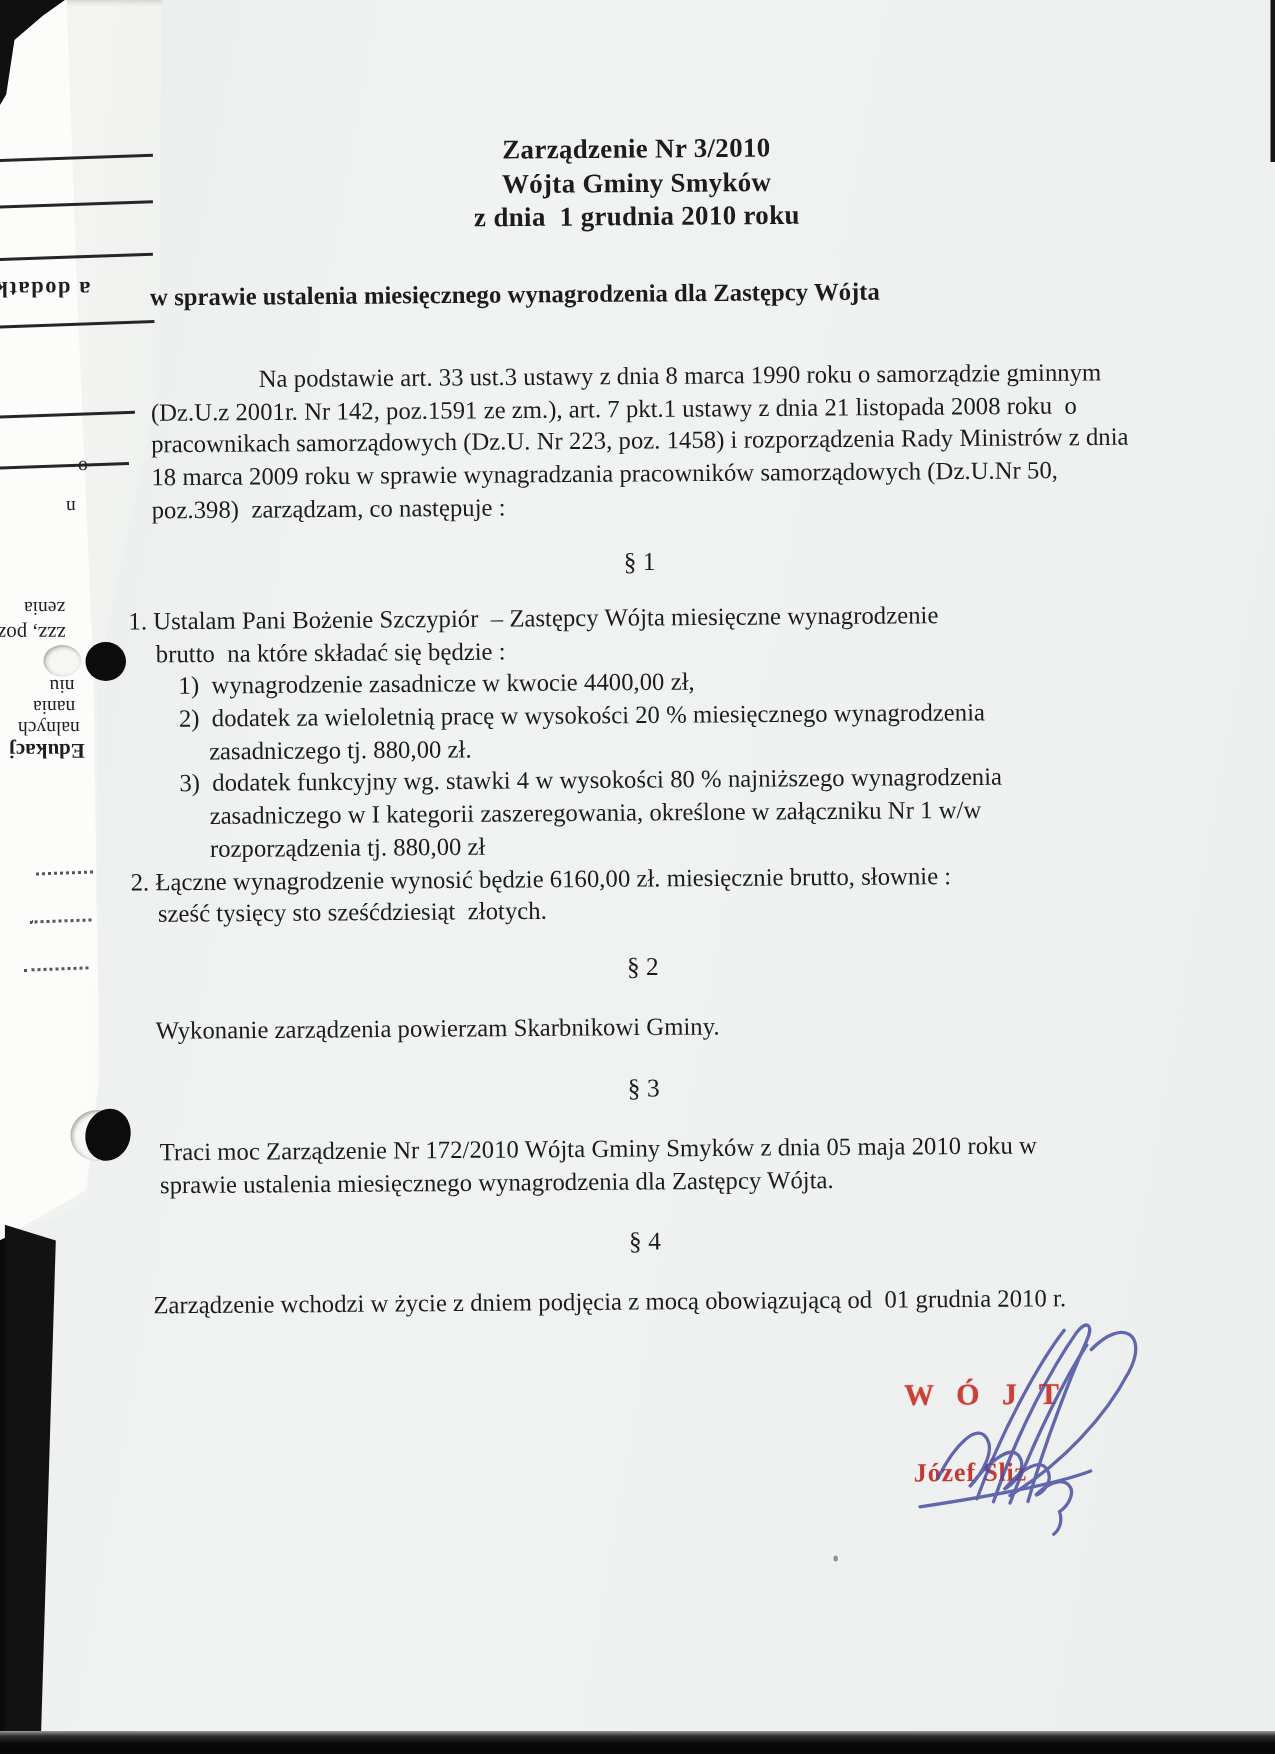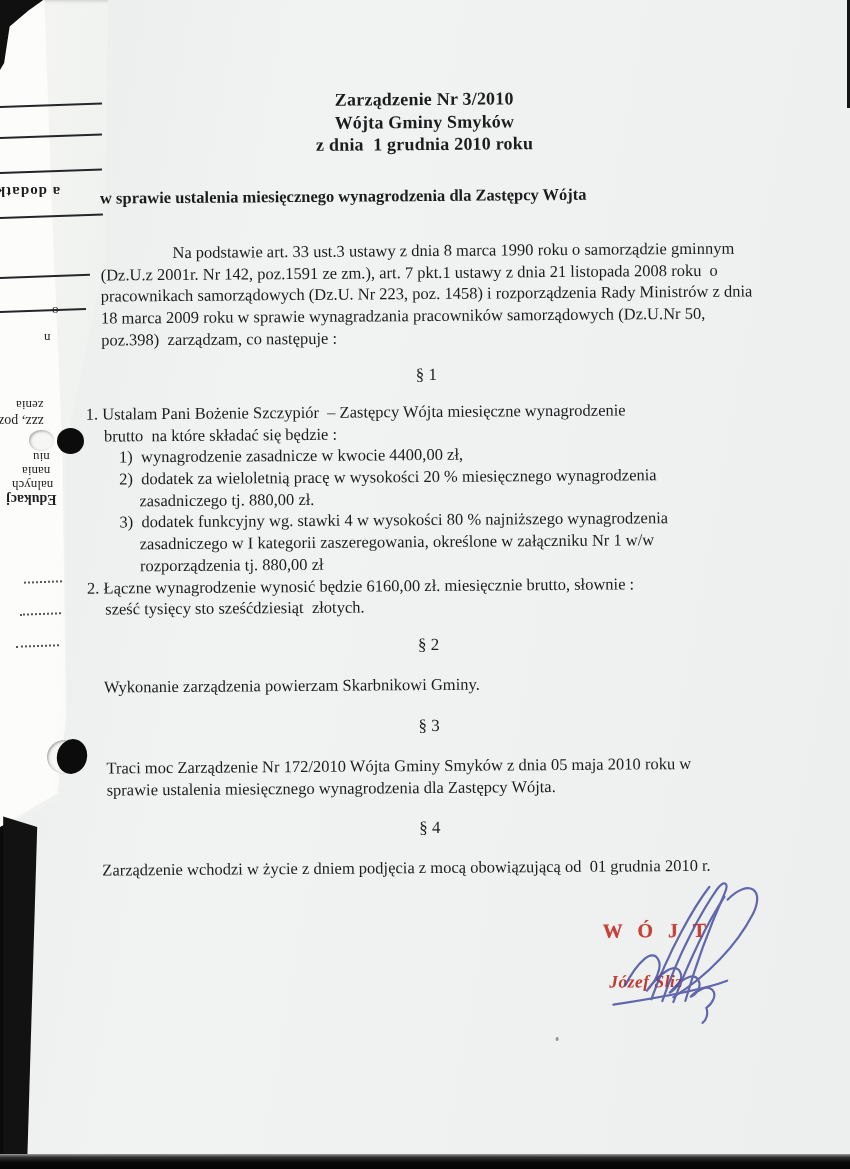--- a/index.html
+++ b/index.html
@@ -97,21 +97,21 @@
   .sec2body{position:absolute;left:97px;top:675px;white-space:pre;}
   .sec3{position:absolute;left:99px;top:755px;}
   .sec4body{position:absolute;left:94px;top:858px;white-space:pre;}
   
   .stamp-title{
     position:absolute;left:594px;top:921px;color:#c5342c;font-weight:bold;
     font-size:20px;letter-spacing:5px;white-space:pre;opacity:.93;
     text-shadow:0 0 1px rgba(197,52,44,.55);
   }
   .stamp-name{
-    position:absolute;left:600px;top:973px;color:#c03129;font-style:italic;font-weight:bold;
+    position:absolute;left:600px;top:973px;color:#c03129;font-weight:bold;
     font-size:17.5px;white-space:pre;opacity:.95;letter-spacing:.5px;
   }
   .sig-svg{position:absolute;left:0;top:0;width:844px;height:1157px;}
   .speck{position:absolute;left:546px;top:1038px;width:3px;height:4px;background:#8f939a;border-radius:50%;}
 </style>
 </head>
 <body>
 
 <div class="main-page"></div>
 <div class="page-right-edge"></div>

